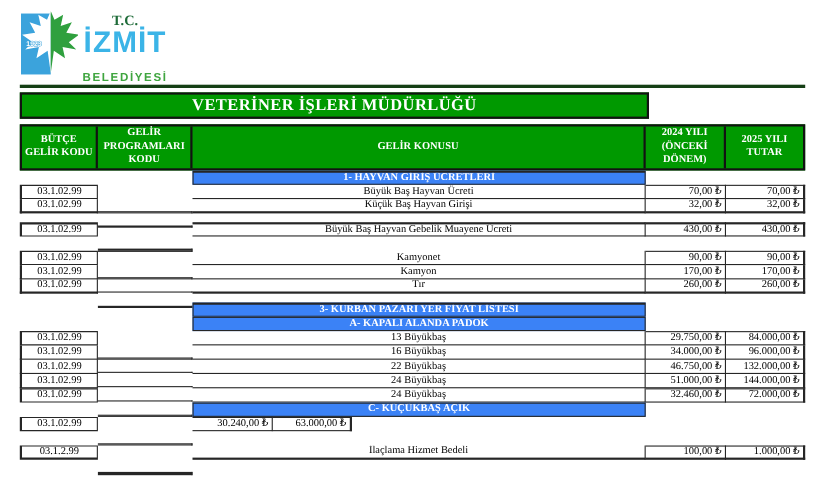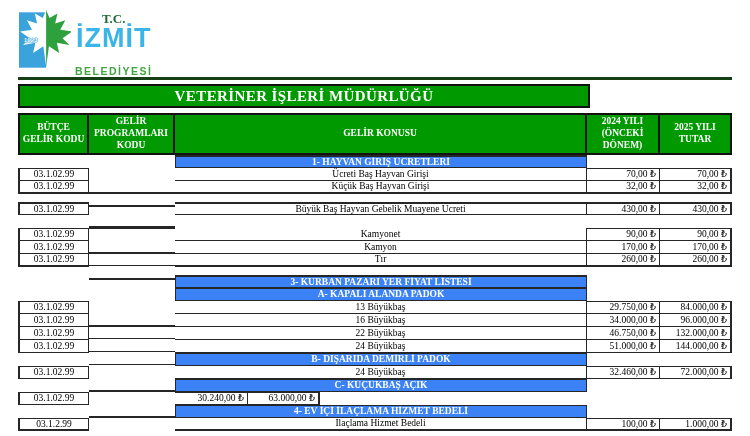--- a/index.html
+++ b/index.html
@@ -93,21 +93,21 @@
     </div>
     <div id="tbody">
         <div class="r sec rs">
           <div class="sp1"></div>
           <div class="cell blue">1- HAYVAN GİRİŞ ÜCRETLERİ</div>
           <div class="sp2"></div>
         </div>
         <div class="r drow as">
           <div class="cell c1">03.1.02.99</div>
           <div class="cell c2">454</div>
-          <div class="cell c3">Ücreti Baş Hayvan Girişi</div>
+          <div class="cell c3">Büyük Baş Hayvan Ücreti</div>
           <div class="cell c4">70,00 ₺</div>
           <div class="cell c5">70,00 ₺</div>
         </div>
         <div class="r drow re">
           <div class="cell c1">03.1.02.99</div>
           <div class="cell c2">454</div>
           <div class="cell c3">Küçük Baş Hayvan Girişi</div>
           <div class="cell c4">32,00 ₺</div>
           <div class="cell c5">32,00 ₺</div>
         </div>
@@ -176,46 +176,40 @@
           <div class="cell c4">46.750,00 ₺</div>
           <div class="cell c5">132.000,00 ₺</div>
         </div>
         <div class="r drow">
           <div class="cell c1">03.1.02.99</div>
           <div class="cell c2">454</div>
           <div class="cell c3">24 Büyükbaş</div>
           <div class="cell c4">51.000,00 ₺</div>
           <div class="cell c5">144.000,00 ₺</div>
         </div>
-        <div class="r sec">
-          <div class="sp1"></div>
-          <div class="cell blue">B- DIŞARIDA DEMİRLİ PADOK</div>
-          <div class="sp2"></div>
-        </div>
         <div class="r drow as">
           <div class="cell c1">03.1.02.99</div>
           <div class="cell c2">454</div>
           <div class="cell c3">24 Büyükbaş</div>
           <div class="cell c4">32.460,00 ₺</div>
           <div class="cell c5">72.000,00 ₺</div>
         </div>
         <div class="r sec">
           <div class="sp1"></div>
           <div class="cell blue">C- KÜÇÜKBAŞ AÇIK</div>
           <div class="sp2"></div>
         </div>
         <div class="r drow as">
           <div class="cell c1">03.1.02.99</div>
           <div class="cell c2">454</div>
           <div class="cell c4">30.240,00 ₺</div>
           <div class="cell c5">63.000,00 ₺</div>
         </div>
         <div class="r sec">
           <div class="sp1"></div>
-          <div class="cell blue">4- EV İÇİ İLAÇLAMA HİZMET BEDELİ</div>
           <div class="sp2"></div>
         </div>
         <div class="r drow re as">
           <div class="cell c1">03.1.2.99</div>
           <div class="cell c2">175</div>
           <div class="cell c3">İlaçlama Hizmet Bedeli</div>
           <div class="cell c4">100,00 ₺</div>
           <div class="cell c5">1.000,00 ₺</div>
         </div>
       </div>

